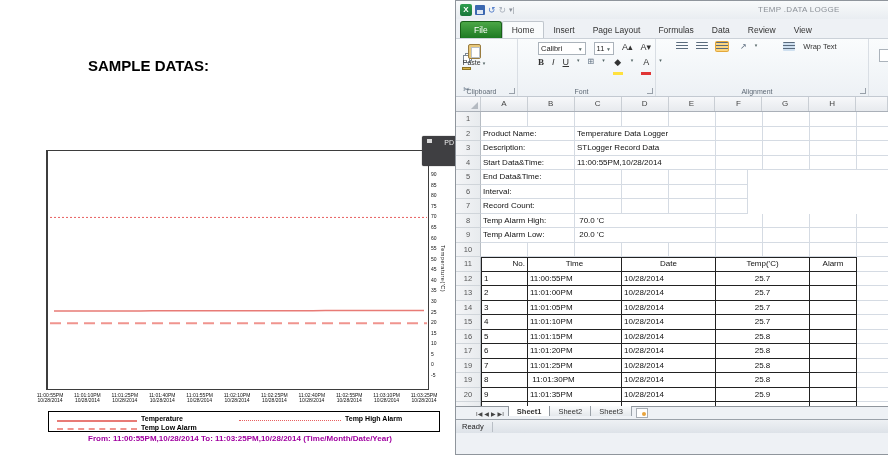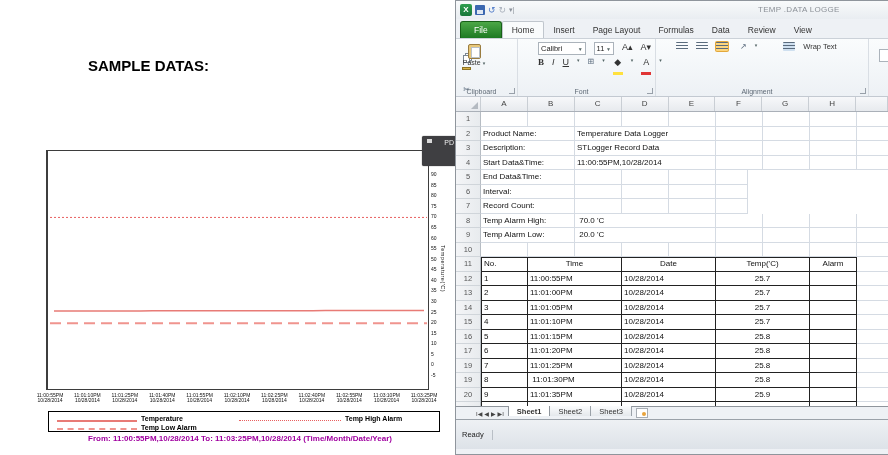--- a/index.html
+++ b/index.html
@@ -94,21 +94,21 @@
   .c.tb { border-right:1px solid #222; border-bottom:1px solid #222; }
   .c.tb-top { border-top:1px solid #222; line-height:12.5px; }
   .c.tb-left { border-left:1px solid #222; }
   .tabsbar { height:13px; display:flex; align-items:stretch; background:#eef1f5; border-top:1px solid #8f959c;
              font-size:7.5px; padding-left:18px; }
   .navbtns { display:flex; align-items:center; gap:2px; padding:0 4px 0 2px; font-size:6px; color:#444; }
   .sheet { padding:1px 8px 0; color:#333; border-right:1px solid #9aa1a8; background:linear-gradient(#fbfcfd,#e4e8ec); }
   .sheet.active { background:#fff; font-weight:bold; border-right:1px solid #8f959c; border-left:1px solid #8f959c; }
   .newsheet { width:12px; height:10px; margin:1px 0 0 4px; background:#fff; border:1px solid #a7adb4; position:relative; }
   .newsheet::after { content:""; position:absolute; right:1px; bottom:1px; width:4px; height:4px; background:#e8a33d; border-radius:50%; }
-  .statusbar { height:30px; background:linear-gradient(#eef1f4,#dde2e8); border-top:1px solid #9aa1a9;
+  .statusbar { height:14px; background:linear-gradient(#eef1f4,#dde2e8); border-top:1px solid #9aa1a9;
                font-size:7.5px; color:#222; display:flex; align-items:center; padding-left:6px; gap:8px; }
   .st-sep { width:1px; height:10px; background:#b9bfc6; }
 </style>
 </head>
 <body>
 
 <div class="stage">
 
   <div class="sample-title">SAMPLE DATAS:</div>
 
@@ -396,21 +396,21 @@
             <div class="c" style="width: 47px;"></div>
             <div class="c" style="width: 47px;"></div>
             <div class="c" style="width: 47px;"></div>
             <div class="c" style="width: 47px;"></div>
             <div class="c" style="width: 47px;"></div>
             <div class="c" style="width: 47px;"></div>
             <div class="c" style="width: 32px;"></div>
           </div>
           <div class="grow">
             <div class="rn">11</div>
-            <div class="c tb tb-top  tb-left" style="width: 47px;">No.</div>
+            <div class="c tb tb-top  tb-left" style="width: 47px; text-align: right;">No.</div>
             <div class="c tb tb-top ctr" style="width: 94px;">Time</div>
             <div class="c tb tb-top ctr" style="width: 94px;">Date</div>
             <div class="c tb tb-top ctr" style="width: 94px;">Temp('C)</div>
             <div class="c tb tb-top ctr" style="width: 47px;">Alarm</div>
             <div class="c" style="width: 32px;"></div>
           </div>
           <div class="grow">
             <div class="rn">12</div>
             <div class="c tb  tb-left" style="width: 47px;">1</div>
             <div class="c tb " style="width: 94px;">11:00:55PM</div>

